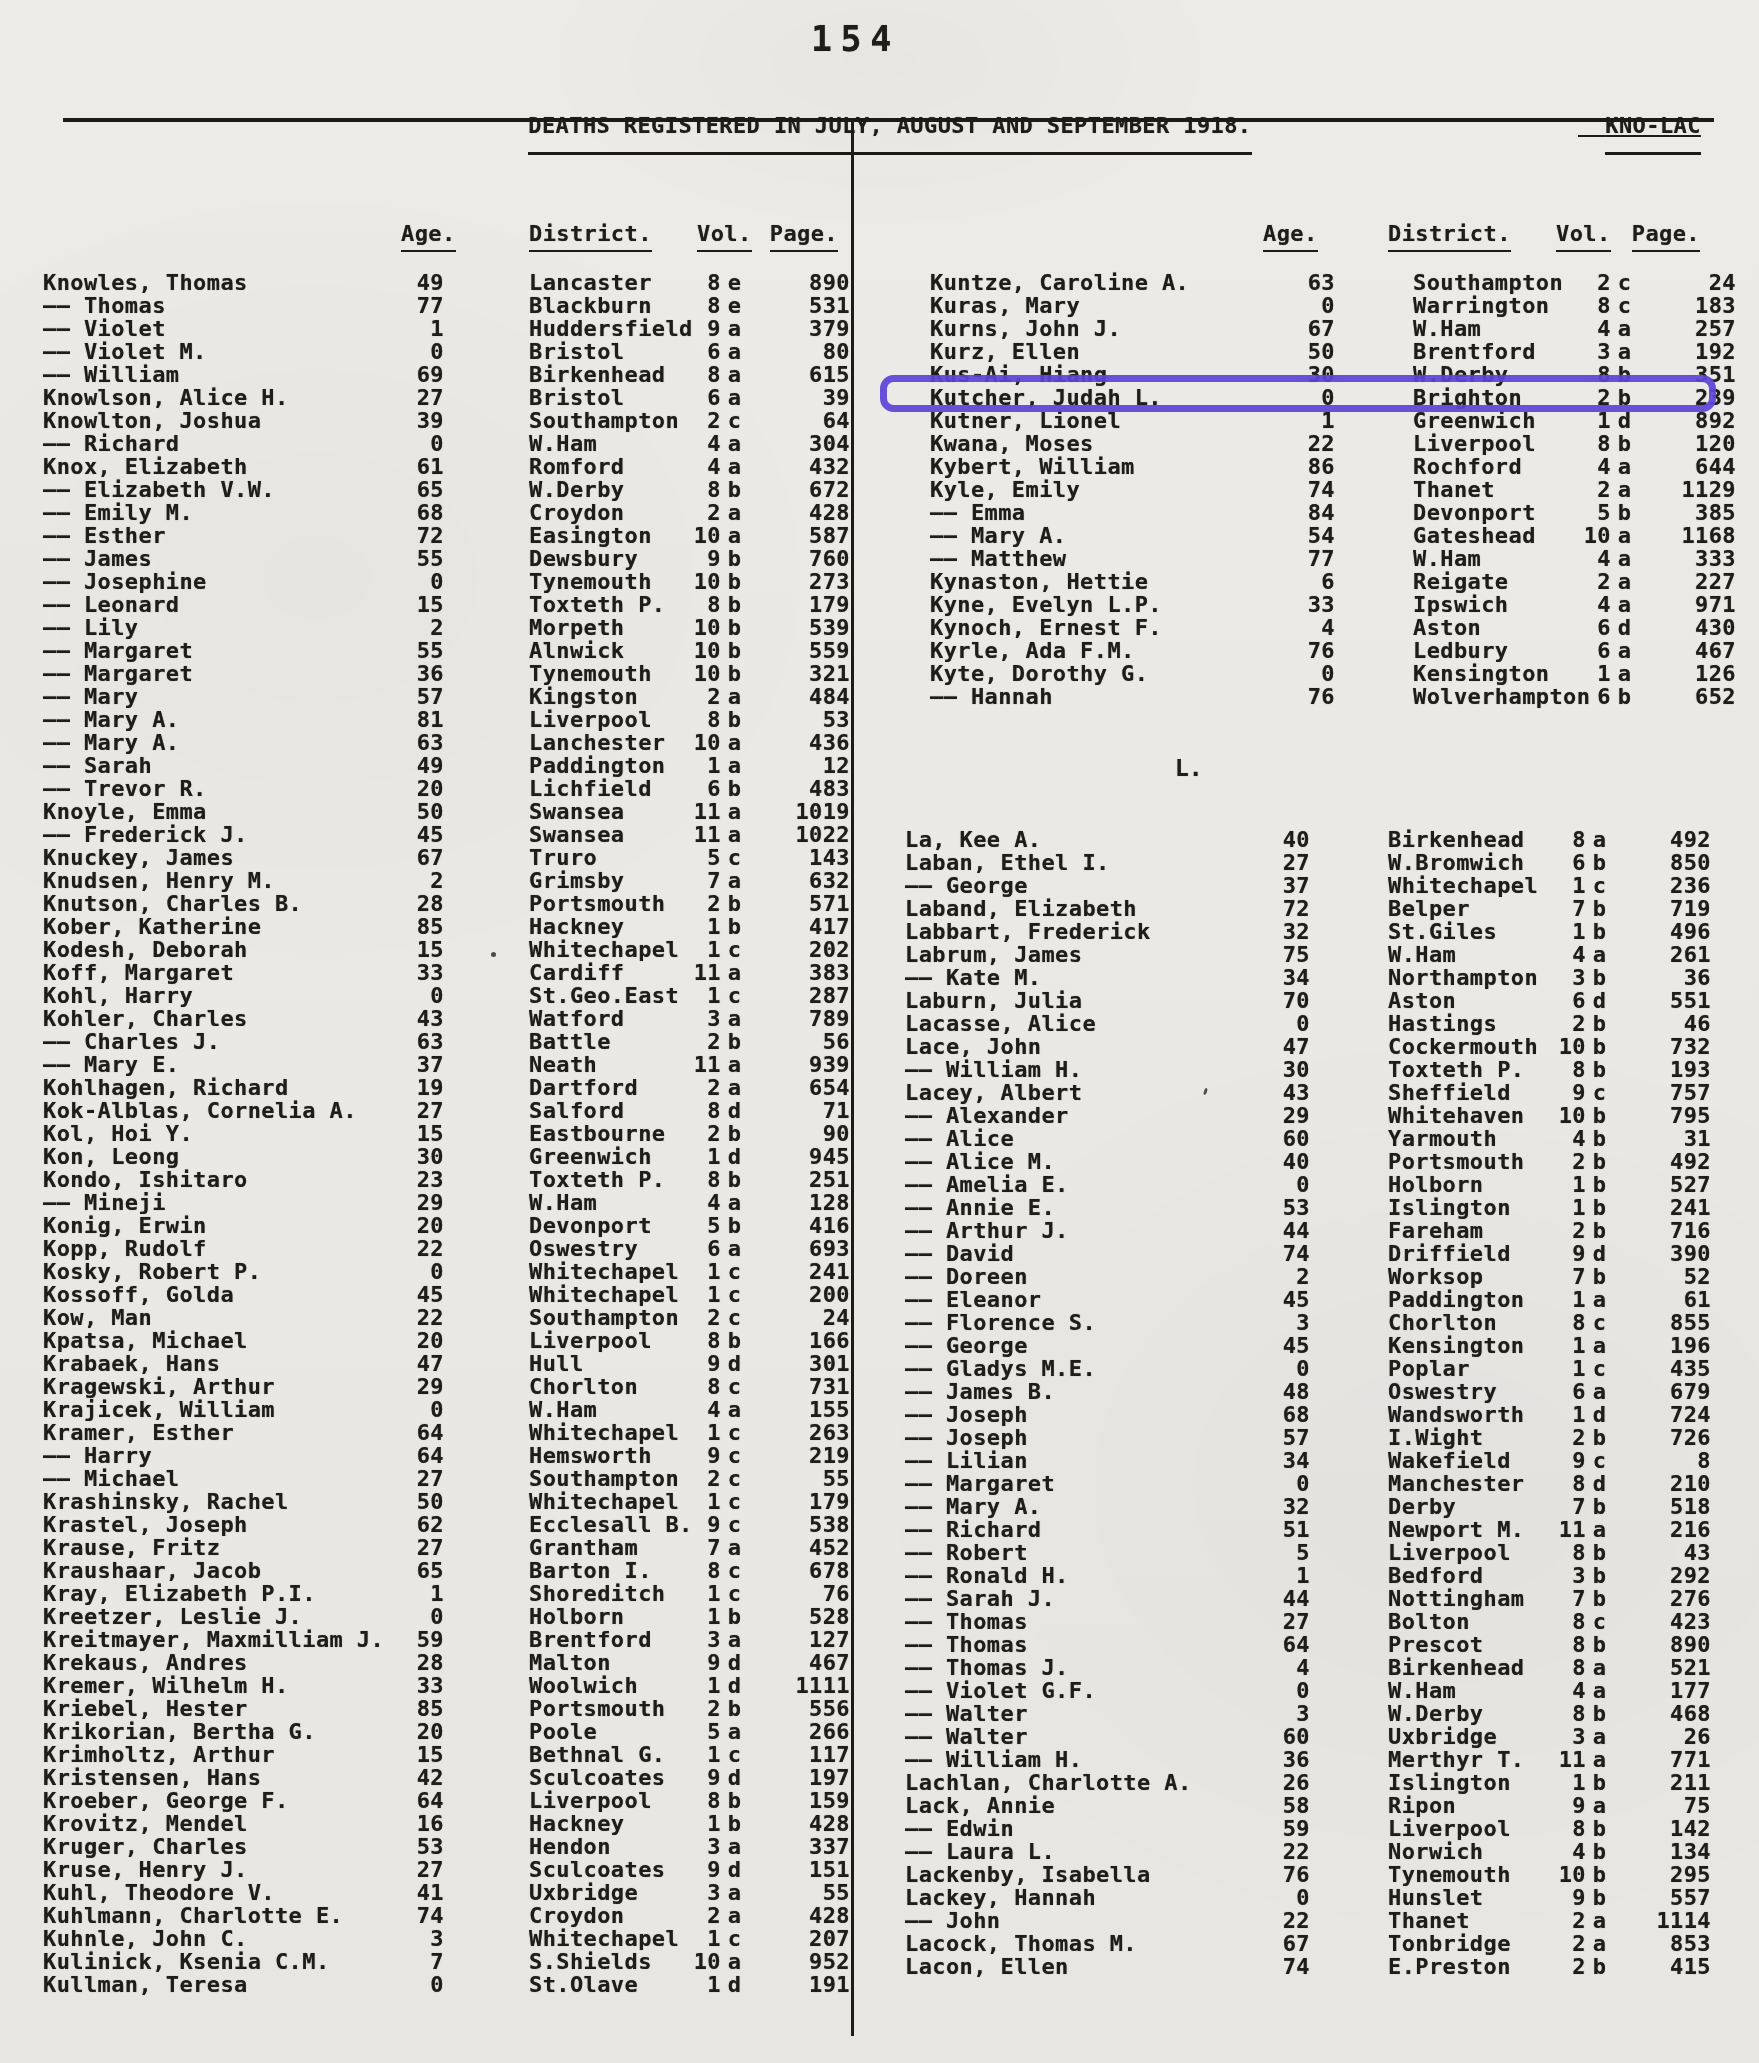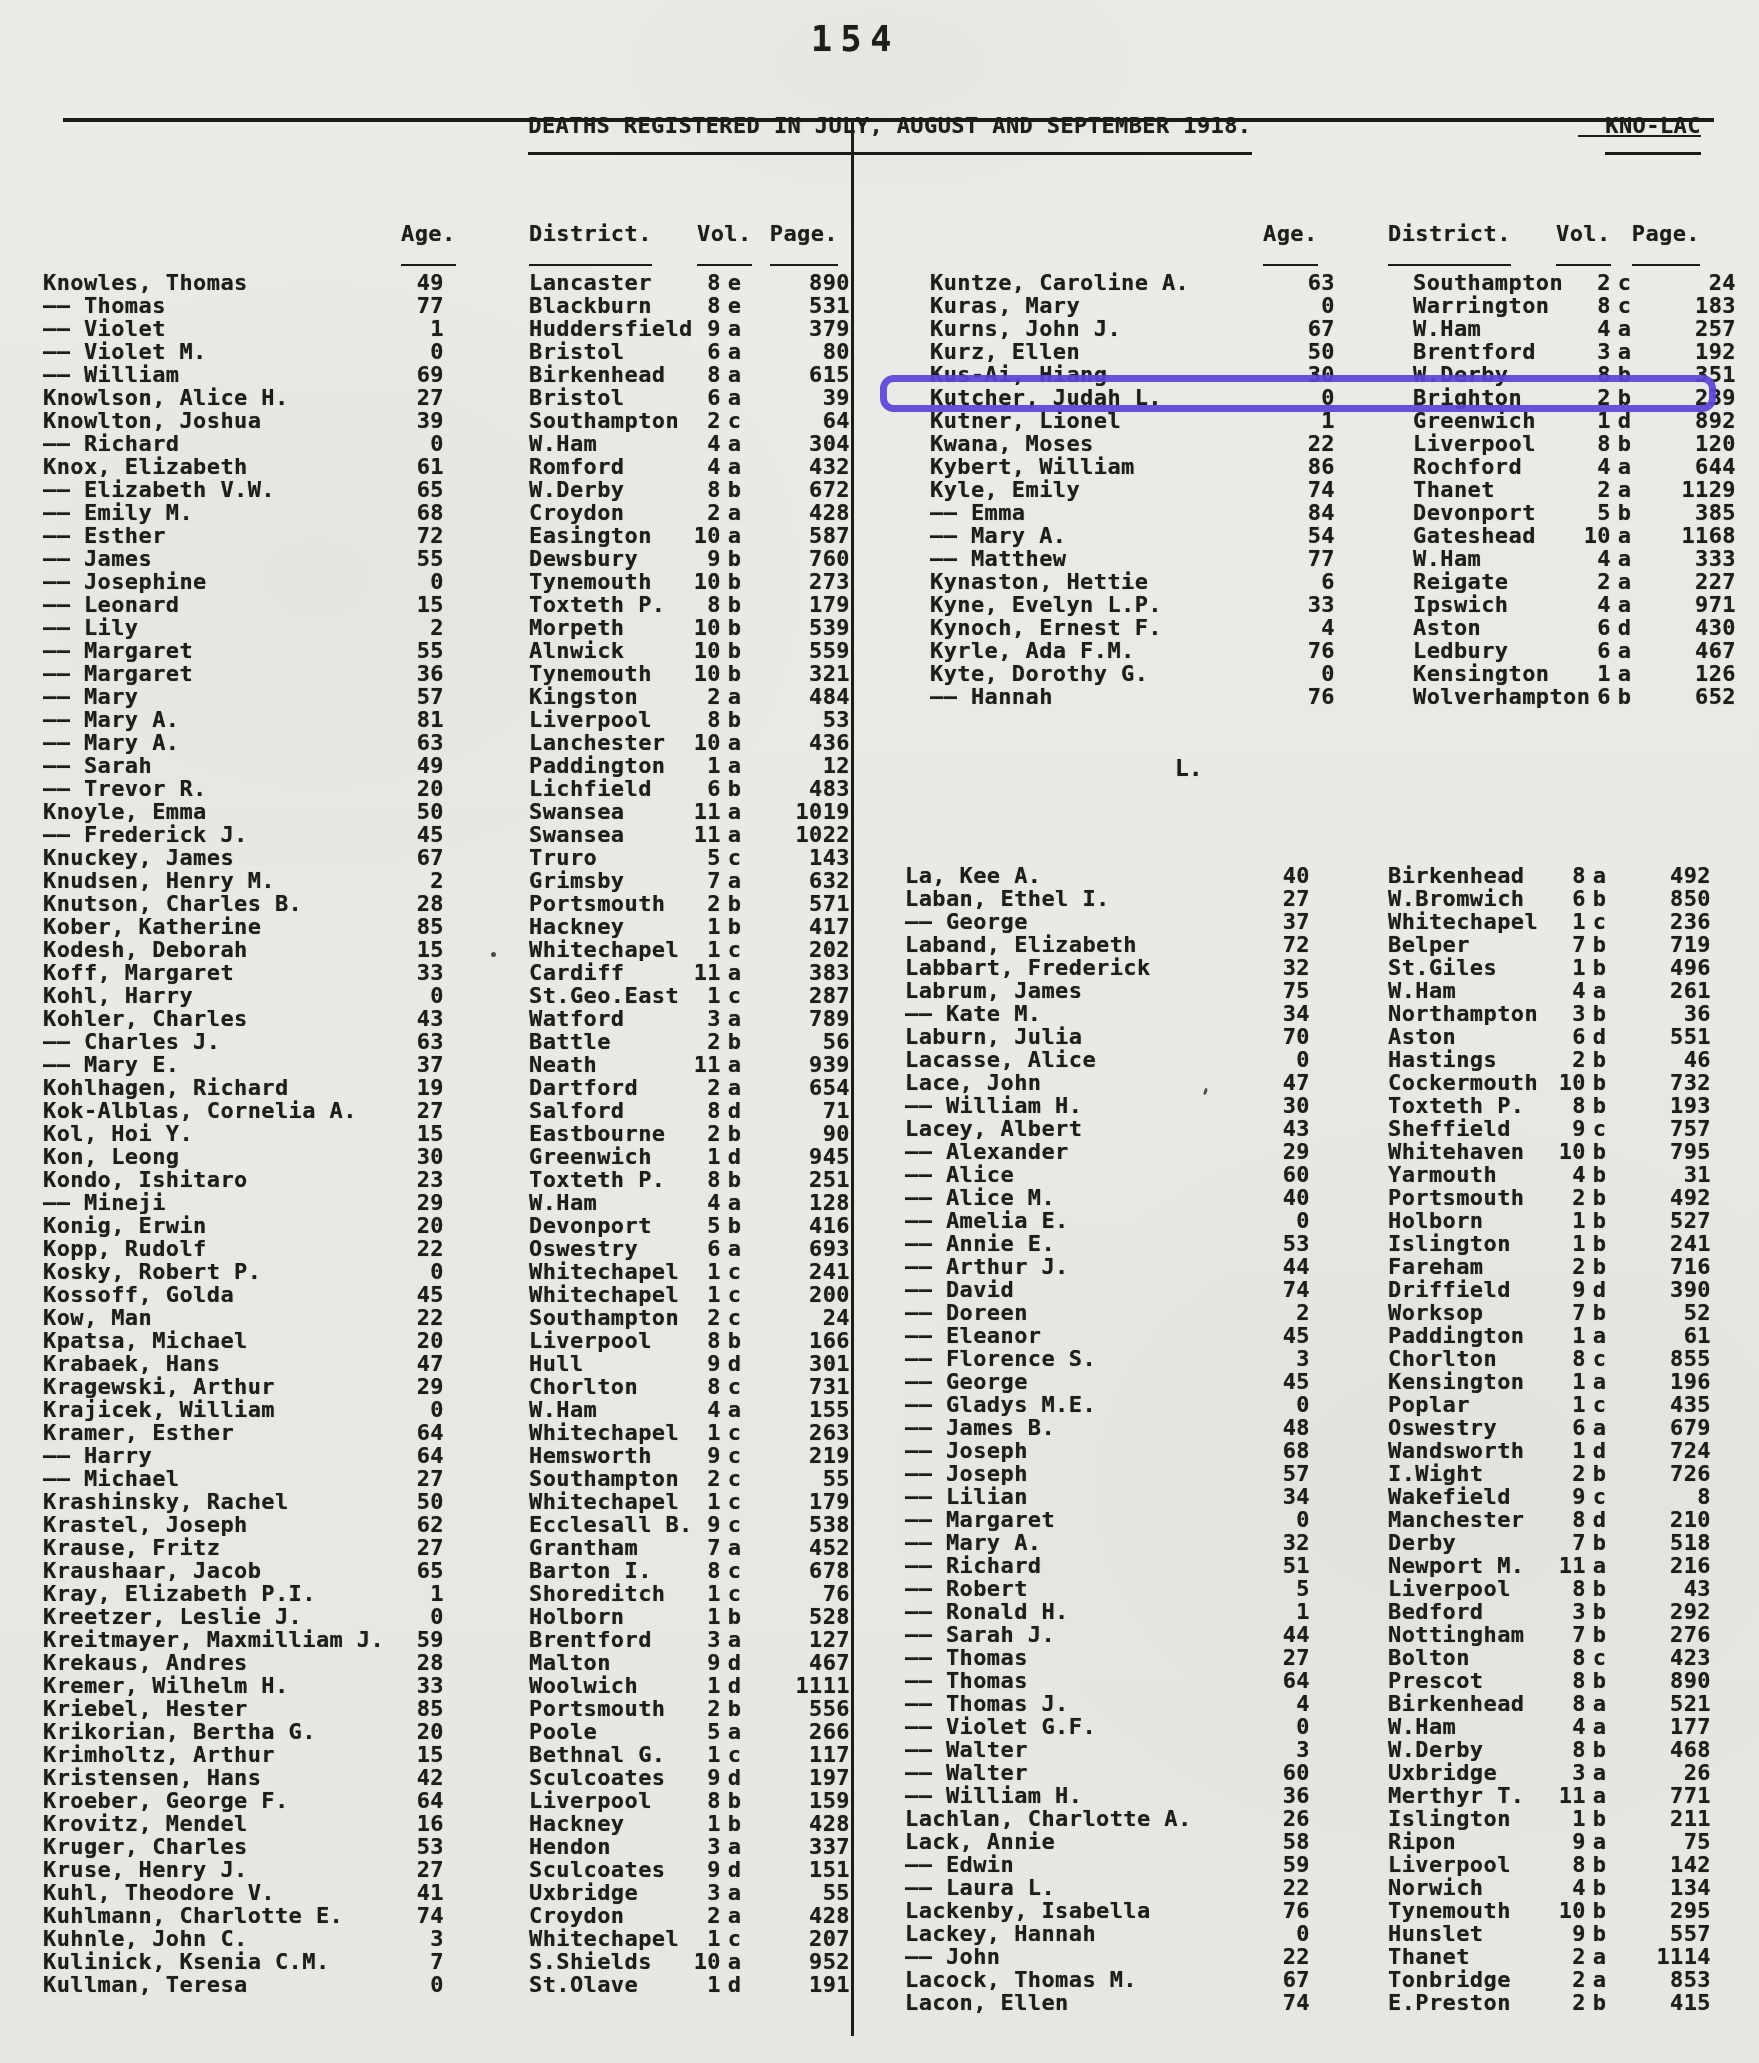--- a/index.html
+++ b/index.html
@@ -20,30 +20,30 @@
   #title{position:absolute;left:501px;top:88px;}
   #title .u, #range .u{border-bottom:3.4px solid #1c1b19;padding-bottom:14px;}
   #range{position:absolute;left:1578px;top:88px;text-decoration:underline;}
   #top-rule{position:absolute;left:63px;top:118px;width:1651px;height:4.3px;background:#1c1b19;}
   #divider{position:absolute;left:851px;top:120px;width:3.4px;height:1916px;background:#1d1c1a;}
   
   .hdr-row{position:absolute;top:221px;display:grid;}
   #hdr-left{left:43px;grid-template-columns:358px 43px 85px 149px 70px 102px;}
   #hdr-right{left:905px;grid-template-columns:358px 47px 78px 149px 77px 98px;}
   .hdr-cell{white-space:pre;}
-  .hdr-cell .u{border-bottom:2.6px solid #1c1b19;padding-bottom:18px;}
+  .hdr-cell .u{border-bottom:2.6px solid #1c1b19;padding-bottom:4px;}
   .ha{text-align:right;}
   .hd{text-align:left;}
   .hv{text-align:left;padding-left:19px;}
   .hp{text-align:right;padding-right:12px;}
   
   .tbl{position:absolute;}
   #left-table{left:43px;top:271px;}
   #right-table-k{left:930px;top:271px;}
-  #right-table-l{left:905px;top:828px;margin-top:36px;}
+  #right-table-l{left:905px;top:828px;}
   .row{display:grid;height:23px;line-height:23px;}
   #left-table .row{grid-template-columns:358px 43px 85px 149px 43px 27px 102px;}
   #right-table-k .row,#right-table-l .row{grid-template-columns:358px 47px 78px 149px 49px 27px 98px;}
   .c{white-space:pre;overflow:visible;}
   .c.age,.c.volnum,.c.page{text-align:right;}
   .c.volletter{text-align:center;}
   
   #section-label{position:absolute;left:1175px;top:755px;font-size:23px;}
   
   #highlight-box{

